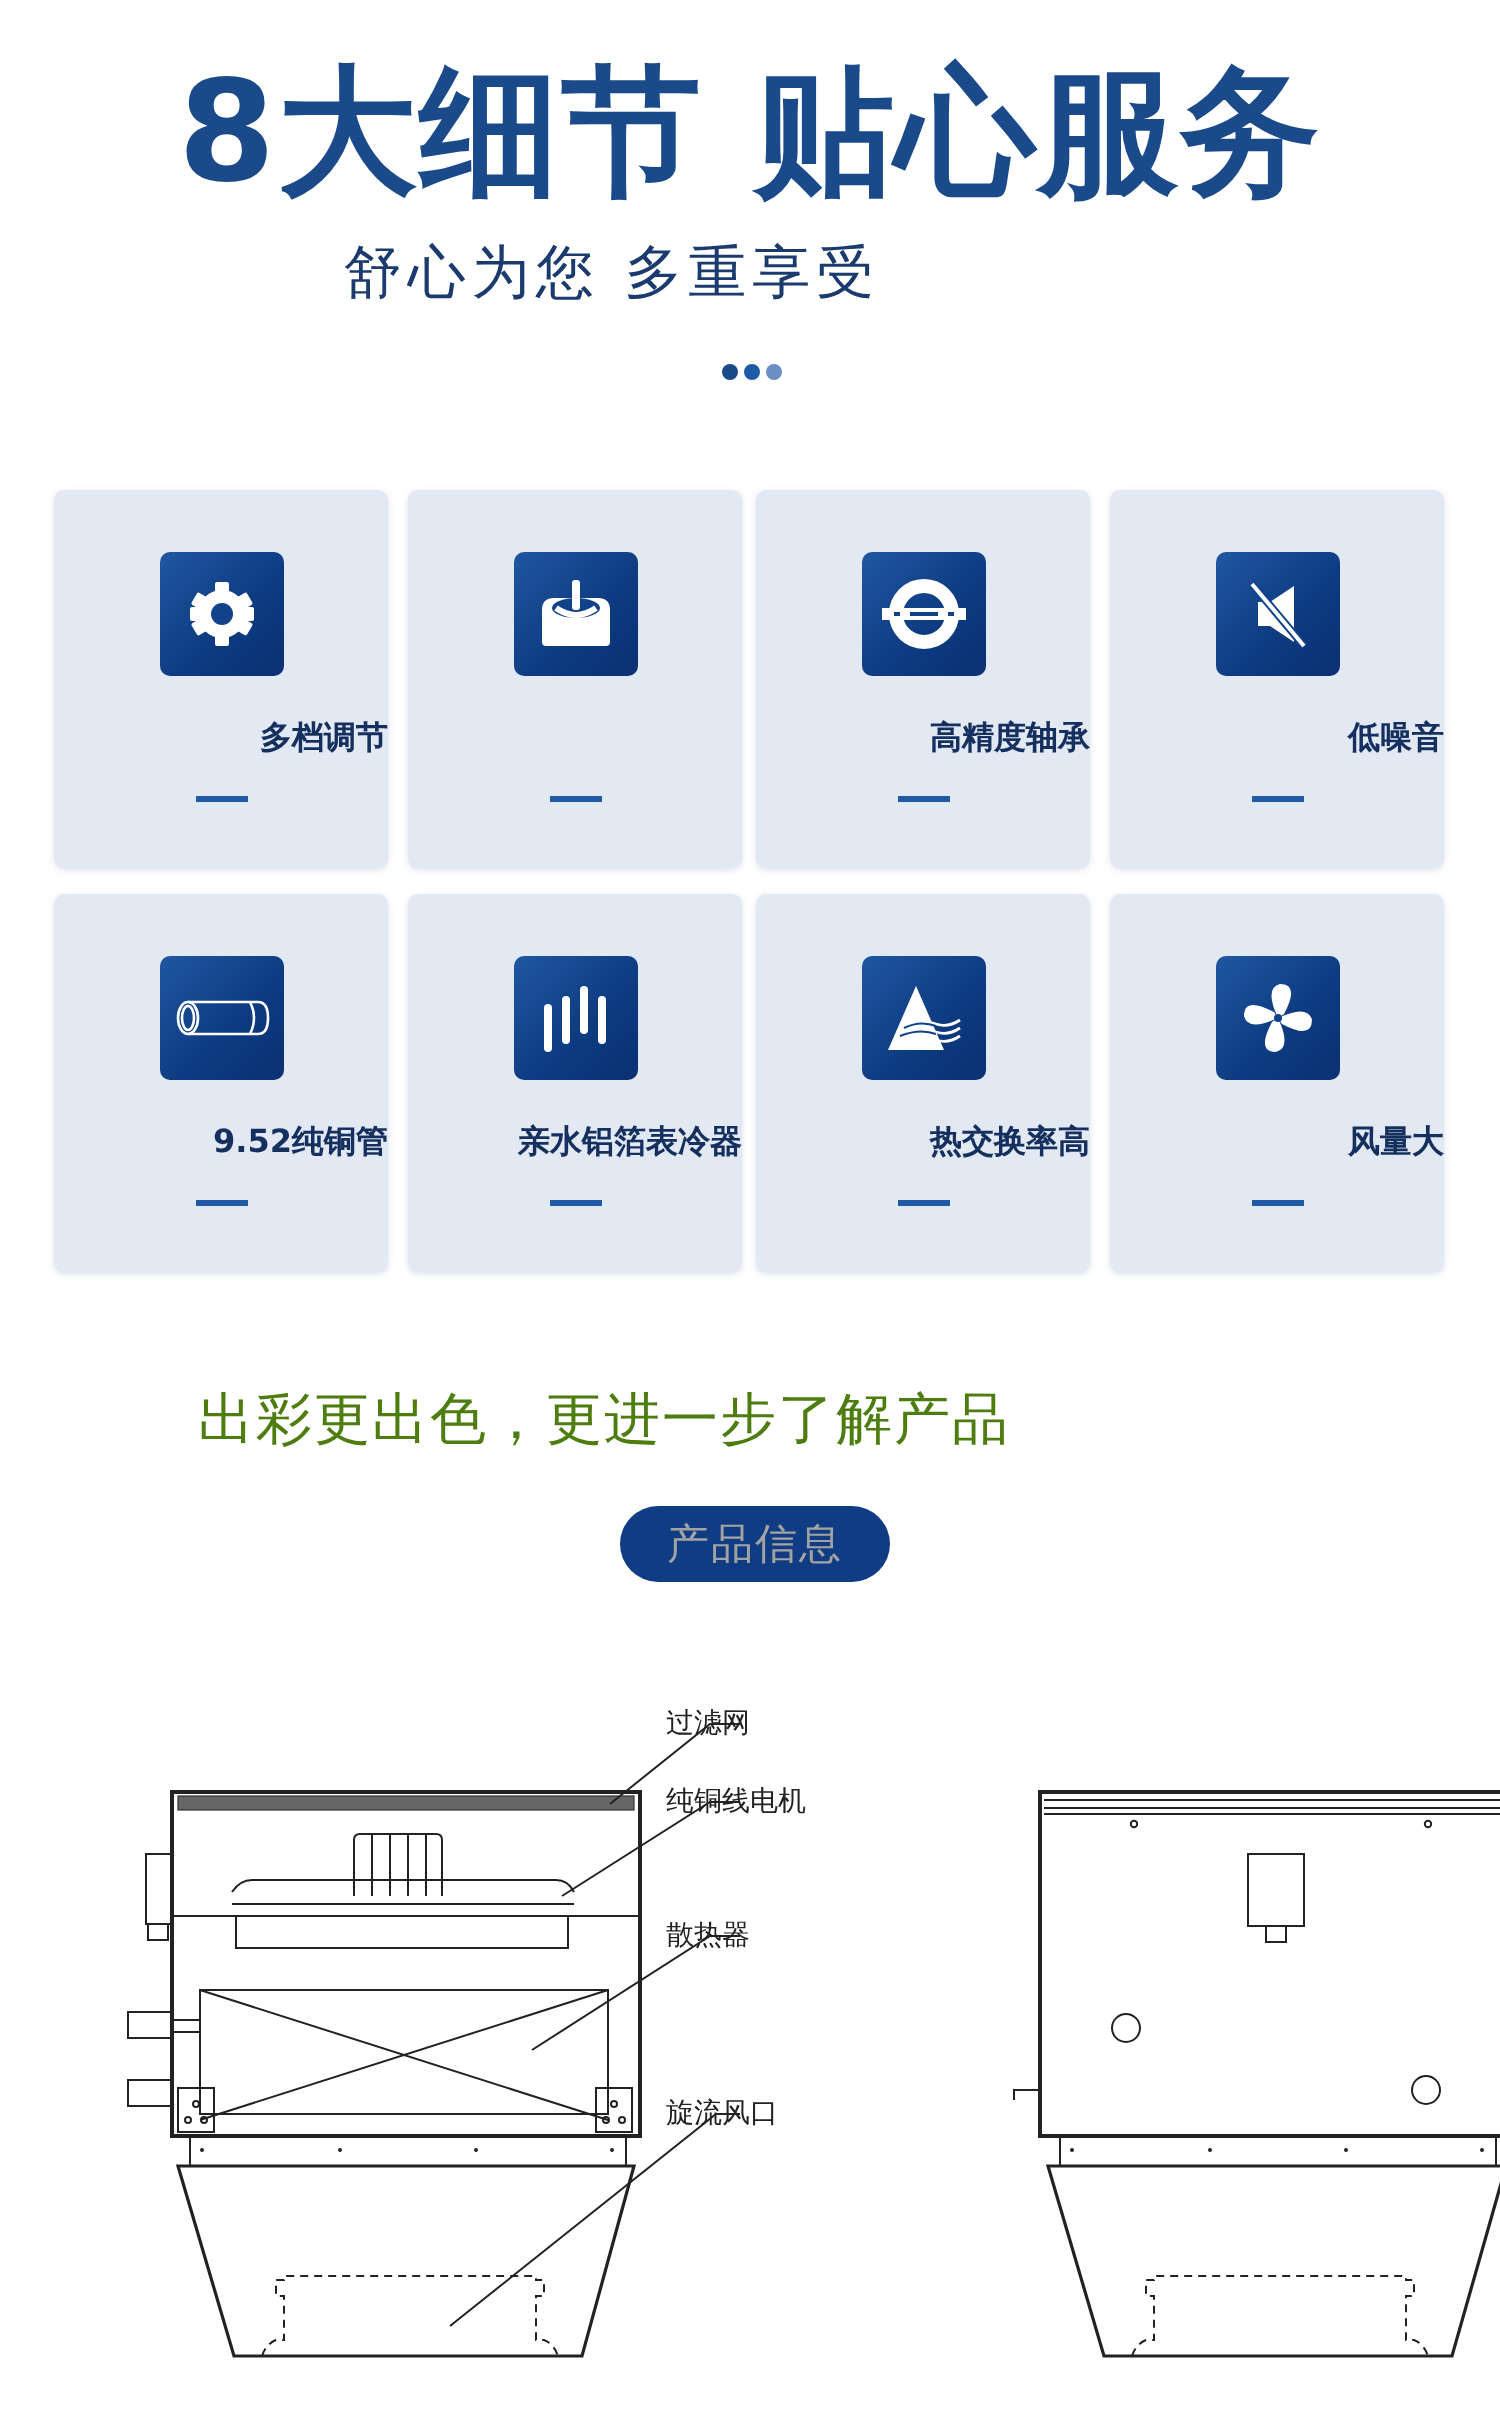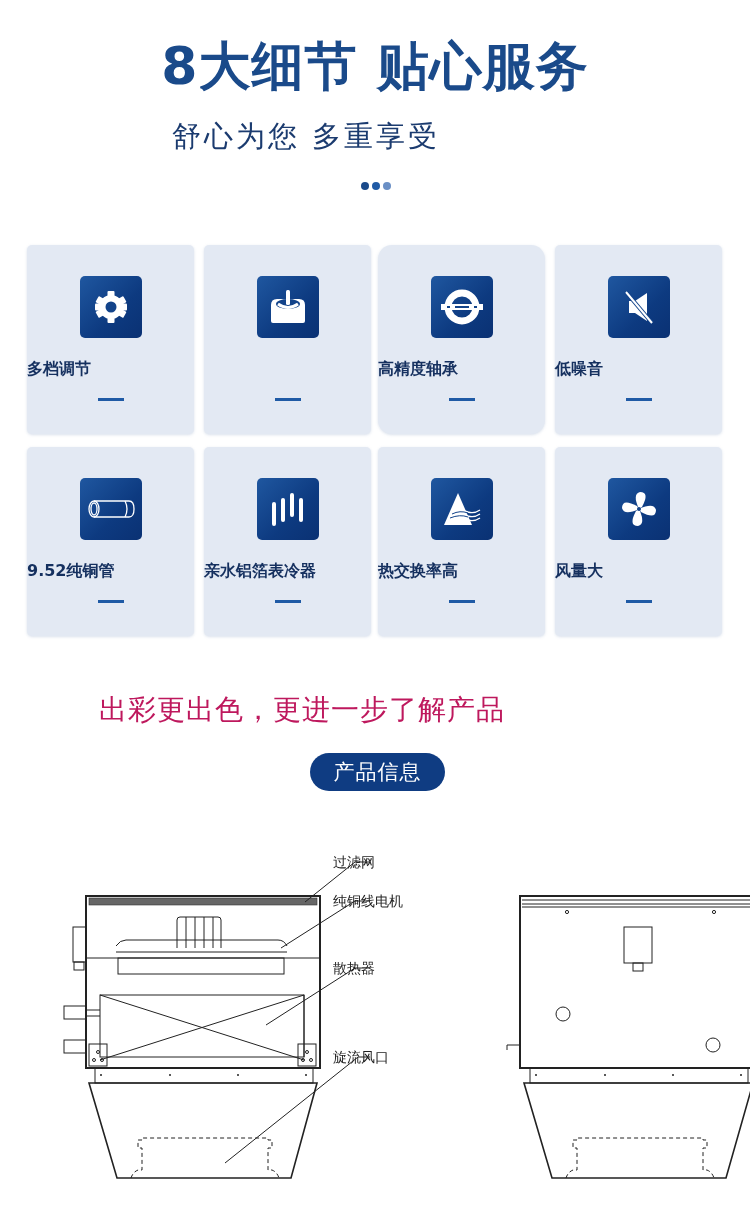--- a/index.html
+++ b/index.html
@@ -1,21 +1,21 @@
 <!DOCTYPE html>
 <html><head>
   <meta charset="utf-8">
   <style>
     * { margin: 0; padding: 0; box-sizing: border-box; }
     html, body { width: 750px; height: 1213px; background: #ffffff; overflow: hidden; }
     body { font-family: "DejaVu Sans", "Liberation Sans", sans-serif; position: relative; }
 
     .title {
       position: absolute; left: 0; top: 28px; width: 750px; text-align: center;
-      font-size: 52px; font-weight: bold; color: #1a4a8a; letter-spacing: 1px;
+      font-size: 70px; font-weight: bold; color: #1a4a8a; letter-spacing: 1px;
       line-height: 76px;
     }
     .subtitle {
       position: absolute; left: 0; top: 116px; width: 612px; text-align: center;
       font-size: 29px; color: #1b3b6f; letter-spacing: 3px; line-height: 40px;
     }
     .dots { position: absolute; left: 361px; top: 182px; display: flex; gap: 3px; }
     .dot { width: 8px; height: 8px; border-radius: 50%; }
 
     .card {
@@ -23,36 +23,36 @@
       background: #e3e9f3; border-radius: 5px;
       box-shadow: 0 1px 3px rgba(150,170,200,0.35);
     }
     .icon-box {
       position: absolute; left: 50%; top: 31px; margin-left: -31px;
       width: 62px; height: 62px; border-radius: 5px;
       background: linear-gradient(135deg, #1f57a0 0%, #0d3a80 60%, #0a3173 100%);
       display: flex; align-items: center; justify-content: center;
     }
     .card-label {
-      position: absolute; left: 0; width: 100%; top: 113px; text-align: left;
+      position: absolute; left: 0; width: 100%; top: 113px; text-align: right;
       font-size: 16px; color: #15305f; font-weight: bold; line-height: 22px;
     }
     .card-line {
       position: absolute; left: 50%; top: 153px; margin-left: -13px;
       width: 26px; height: 3px; background: #1f5aa5;
     }
 
     .cta {
       position: absolute; left: 0; top: 690px; width: 604px; text-align: center;
-      font-size: 28px; color: #be185d; letter-spacing: 1px; line-height: 40px;
+      font-size: 28px; color: #4d7c0f; letter-spacing: 1px; line-height: 40px;
     }
     .pill {
       position: absolute; left: 310px; top: 753px; width: 135px; height: 38px;
       border-radius: 19px; background: #0f3c82;
-      color: #ffffff; font-size: 21px; text-align: center; line-height: 38px;
+      color: #a3a3a3; font-size: 21px; text-align: center; line-height: 38px;
       letter-spacing: 1px;
     }
 
     .drawing { position: absolute; left: 0; top: 840px; width: 750px; height: 373px; padding-left: 40px; }
     .callout {
       position: absolute; font-family: "DejaVu Serif", "Liberation Serif", serif;
       font-size: 14px; color: #222; line-height: 18px;
     }
   </style>
 </head>
@@ -92,21 +92,21 @@
     <svg width="44" height="40" viewBox="0 0 44 40">
       <path d="M5 18 Q5 12 11 12 L33 12 Q39 12 39 18 L39 34 Q39 36 37 36 L7 36 Q5 36 5 34 Z" fill="#ffffff"></path>
       <ellipse cx="22" cy="17" rx="12" ry="5" fill="#12438a"></ellipse>
       <path d="M12 17 Q22 24 32 17" stroke="#ffffff" stroke-width="3" fill="none"></path>
       <rect x="20" y="3" width="4" height="15" rx="1.5" fill="#ffffff"></rect>
     </svg>
   </div>
   <div class="card-line"></div>
 </div>
 
-<div class="card" style="left:378px; top:245px;border-radius:14px;">
+<div class="card" style="left:378px; top:245px;">
   <div class="icon-box">
     <svg width="46" height="40" viewBox="0 0 46 40">
       <circle cx="23" cy="20" r="14" fill="none" stroke="#ffffff" stroke-width="7"></circle>
       <rect x="2" y="17" width="42" height="6" fill="#ffffff"></rect>
       <rect x="8" y="19" width="3" height="2" fill="#12438a"></rect>
       <rect x="35" y="19" width="3" height="2" fill="#12438a"></rect>
       <rect x="16" y="19" width="14" height="2" fill="#12438a"></rect>
     </svg>
   </div>
   <div class="card-label">高精度轴承</div>

